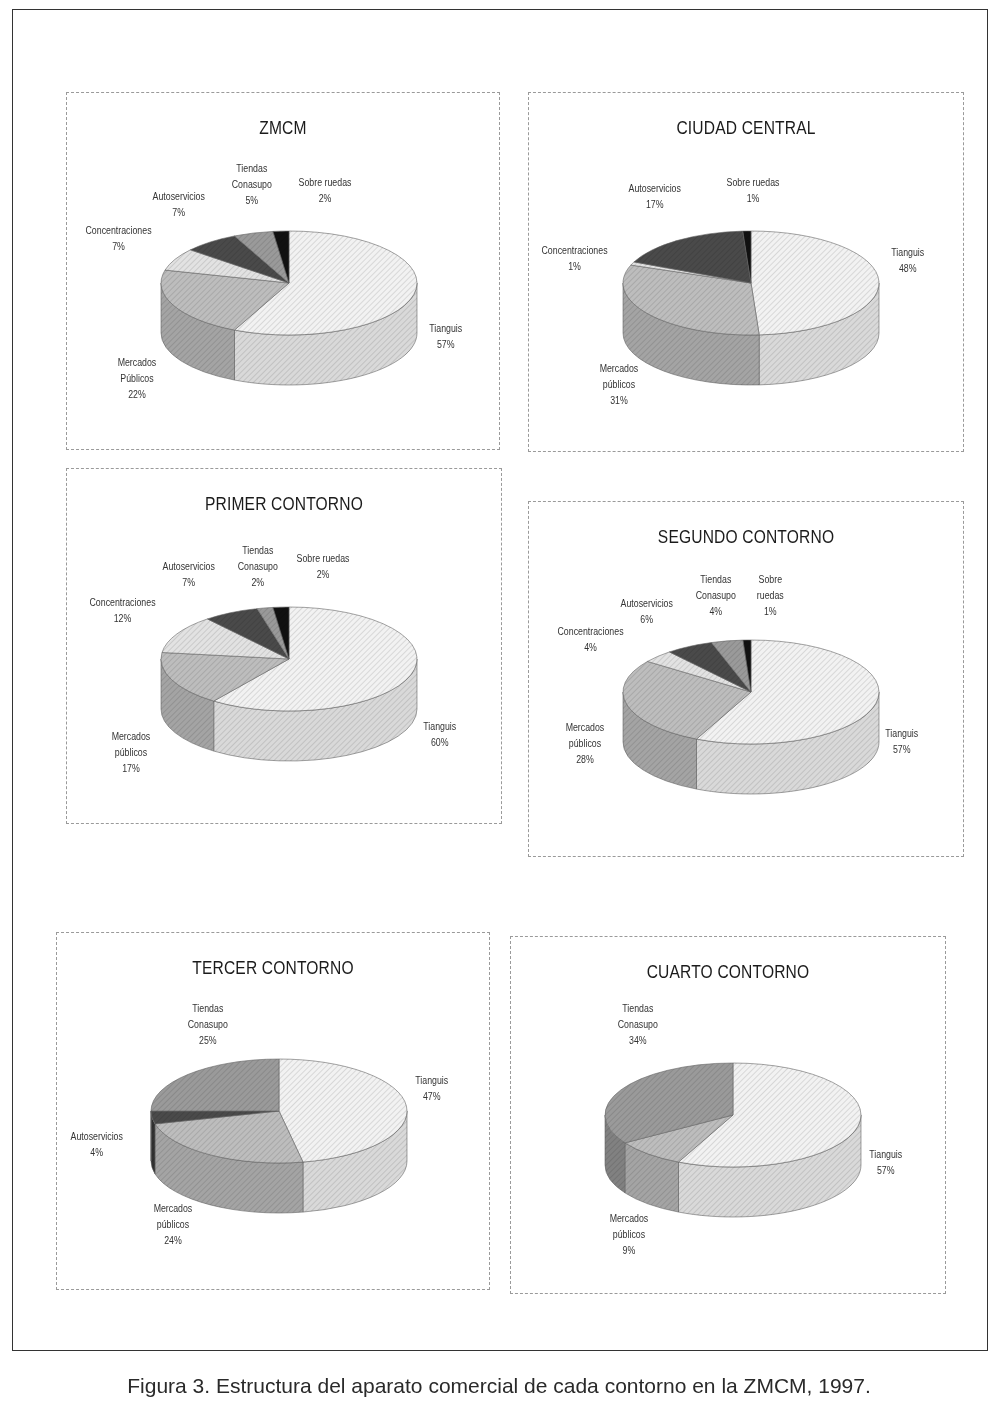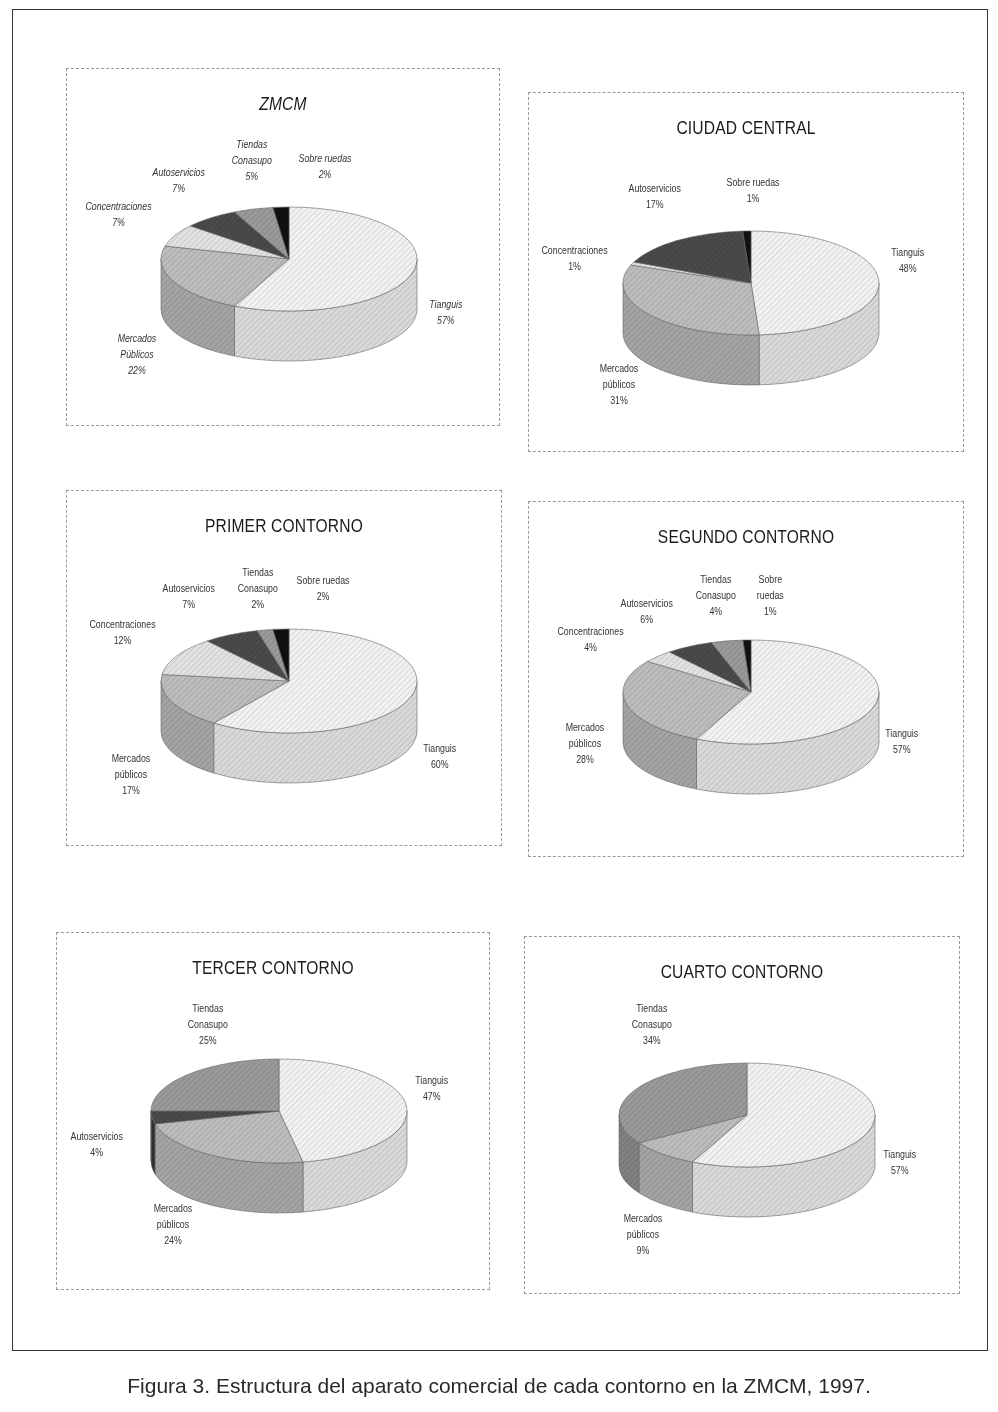--- a/index.html
+++ b/index.html
@@ -10,21 +10,21 @@
     .panel-title { position: absolute; left: 0; right: 0; text-align: center; font-family: "Liberation Sans", sans-serif; font-size: 19px; letter-spacing: 0.2px; color: #1b1b1b; transform: scaleX(0.82); transform-origin: center; }
     .lbl { position: absolute; text-align: center; font-size: 10px; line-height: 16px; color: #333; white-space: nowrap; transform: scaleX(0.88); }
     .lbl span { display: block; }
     .caption { position: absolute; left: 0; right: 0; top: 1374px; text-align: center; font-size: 21px; color: #2a2a2a; font-family: "Liberation Sans", sans-serif; }
   </style>
 </head>
 <body>
 
 <div class="frame"></div>
 
-<div class="panel" id="p0" style="left:66px;top:68px;width:434px;height:358px;font-style:italic;">
+<div class="panel" id="p0" style="left:66px;top:92px;width:434px;height:358px;">
     <svg width="432" height="356">
       <defs>
         <pattern id="hatch0" width="4" height="4" patternUnits="userSpaceOnUse" patternTransform="rotate(45)">
           <line x1="0" y1="0" x2="0" y2="4" stroke="rgba(0,0,0,0.22)" stroke-width="1"></line>
         </pattern>
       </defs>
       <path d="M350,190 A128,52 0 0 1 167.50025067967073,237.05100672823303 L167.50025067967073,287.051006728233 A128,52 0 0 0 350,240 Z" fill="#d9d9d9" stroke="#666" stroke-width="0.6"></path>
       <path d="M350,190 A128,52 0 0 1 167.50025067967073,237.05100672823303 L167.50025067967073,287.051006728233 A128,52 0 0 0 350,240 Z" fill="url(#hatch0)" stroke="none" stroke-width="0.6"></path>
       <path d="M167.50025067967073,237.05100672823303 A128,52 0 0 1 94,190 L94,240 A128,52 0 0 0 167.50025067967073,287.051006728233 Z" fill="#a4a4a4" stroke="#666" stroke-width="0.6"></path>
       <path d="M167.50025067967073,237.05100672823303 A128,52 0 0 1 94,190 L94,240 A128,52 0 0 0 167.50025067967073,287.051006728233 Z" fill="url(#hatch0)" stroke="none" stroke-width="0.6"></path>
@@ -107,21 +107,21 @@
     </div>
     <div class="lbl" style="left: 96px; top: 88px;">
       <span>Autoservicios</span>
       <span>17%</span>
     </div>
     <div class="lbl" style="left: 194px; top: 82px;">
       <span>Sobre ruedas</span>
       <span>1%</span>
     </div>
   </div>
-<div class="panel" id="p2" style="left:66px;top:490px;width:436px;height:356px;">
+<div class="panel" id="p2" style="left:66px;top:468px;width:436px;height:356px;">
     <svg width="434" height="354">
       <defs>
         <pattern id="hatch2" width="4" height="4" patternUnits="userSpaceOnUse" patternTransform="rotate(45)">
           <line x1="0" y1="0" x2="0" y2="4" stroke="rgba(0,0,0,0.22)" stroke-width="1"></line>
         </pattern>
       </defs>
       <path d="M350,190 A128,52 0 0 1 146.76348770656347,232.06888370749726 L146.76348770656347,282.06888370749726 A128,52 0 0 0 350,240 Z" fill="#d9d9d9" stroke="#666" stroke-width="0.6"></path>
       <path d="M350,190 A128,52 0 0 1 146.76348770656347,232.06888370749726 L146.76348770656347,282.06888370749726 A128,52 0 0 0 350,240 Z" fill="url(#hatch2)" stroke="none" stroke-width="0.6"></path>
       <path d="M146.76348770656347,232.06888370749726 A128,52 0 0 1 94,190 L94,240 A128,52 0 0 0 146.76348770656347,282.06888370749726 Z" fill="#a4a4a4" stroke="#666" stroke-width="0.6"></path>
       <path d="M146.76348770656347,232.06888370749726 A128,52 0 0 1 94,190 L94,240 A128,52 0 0 0 146.76348770656347,282.06888370749726 Z" fill="url(#hatch2)" stroke="none" stroke-width="0.6"></path>
@@ -256,21 +256,21 @@
     <div class="lbl" style="left: 10px; top: 196px;">
       <span>Autoservicios</span>
       <span>4%</span>
     </div>
     <div class="lbl" style="left: 128px; top: 68px;">
       <span>Tiendas</span>
       <span>Conasupo</span>
       <span>25%</span>
     </div>
   </div>
-<div class="panel" id="p5" style="left:524px;top:936px;width:436px;height:358px;">
+<div class="panel" id="p5" style="left:510px;top:936px;width:436px;height:358px;">
     <svg width="434" height="356">
       <defs>
         <pattern id="hatch5" width="4" height="4" patternUnits="userSpaceOnUse" patternTransform="rotate(45)">
           <line x1="0" y1="0" x2="0" y2="4" stroke="rgba(0,0,0,0.22)" stroke-width="1"></line>
         </pattern>
       </defs>
       <path d="M350,178 A128,52 0 0 1 167.50025067967073,225.05100672823303 L167.50025067967073,275.051006728233 A128,52 0 0 0 350,228 Z" fill="#d9d9d9" stroke="#666" stroke-width="0.6"></path>
       <path d="M350,178 A128,52 0 0 1 167.50025067967073,225.05100672823303 L167.50025067967073,275.051006728233 A128,52 0 0 0 350,228 Z" fill="url(#hatch5)" stroke="none" stroke-width="0.6"></path>
       <path d="M167.50025067967073,225.05100672823303 A128,52 0 0 1 113.9260255357421,205.86299333890784 L113.9260255357421,255.86299333890784 A128,52 0 0 0 167.50025067967073,275.051006728233 Z" fill="#a4a4a4" stroke="#666" stroke-width="0.6"></path>
       <path d="M167.50025067967073,225.05100672823303 A128,52 0 0 1 113.9260255357421,205.86299333890784 L113.9260255357421,255.86299333890784 A128,52 0 0 0 167.50025067967073,275.051006728233 Z" fill="url(#hatch5)" stroke="none" stroke-width="0.6"></path>

